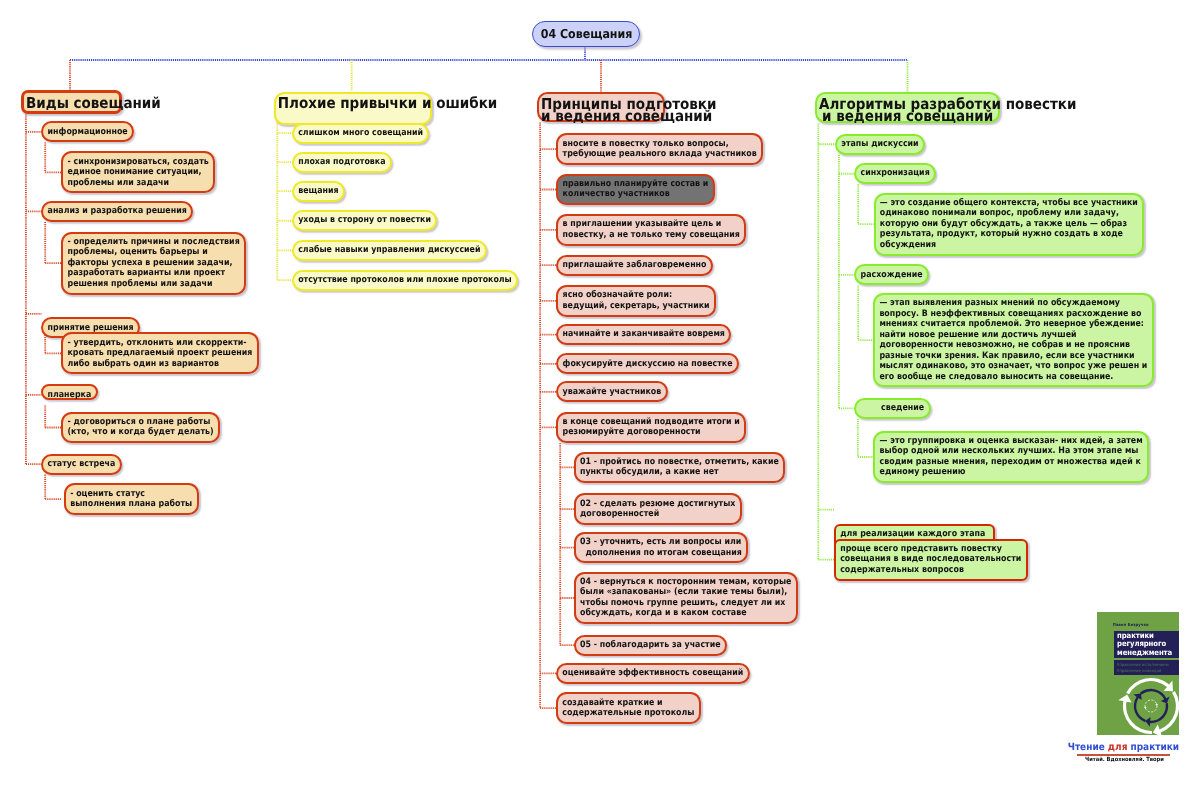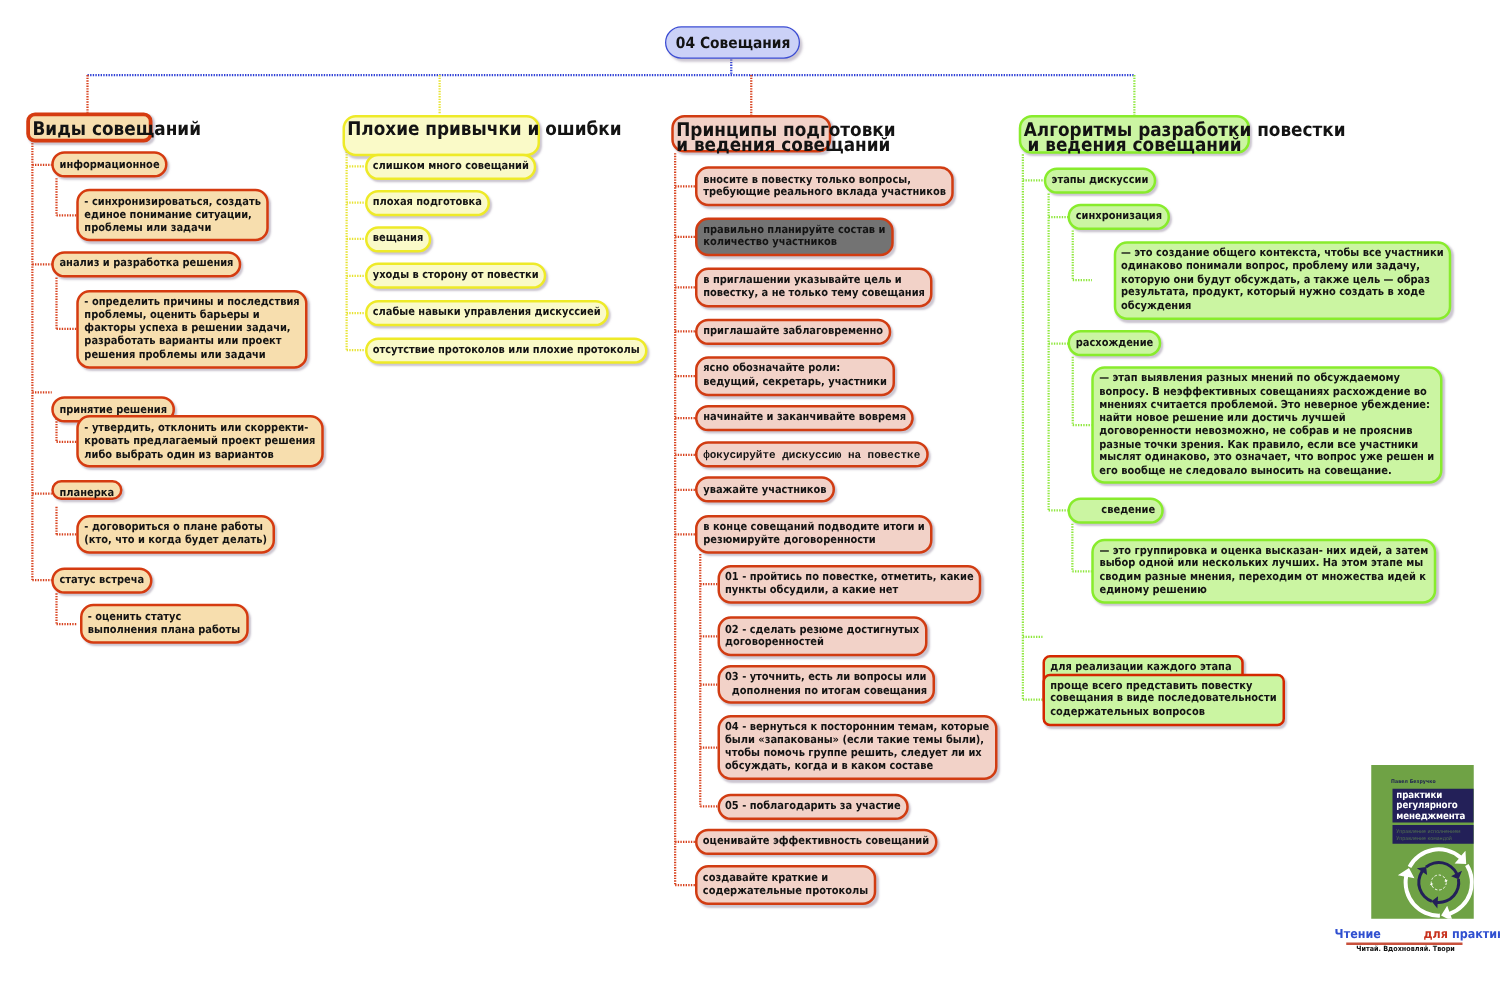--- a/index.html
+++ b/index.html
@@ -28,21 +28,21 @@
   #bookcover{position:absolute;overflow:hidden;}
   .bk-author{position:absolute;font-weight:bold;white-space:nowrap;
              font-size:4.1px;letter-spacing:0.1px;color:#1d2050;}
   .bk-band{position:absolute;background:#232058;}
   .bk-title{position:absolute;color:#ffffff;font-weight:bold;white-space:pre;
             font-size:7.7px;line-height:8.7px;letter-spacing:-0.1px;}
   .bk-sub{position:absolute;color:#55754f;white-space:pre;
           font-size:4.2px;line-height:5.6px;}
   #brand{position:absolute;white-space:nowrap;font-weight:bold;}
   #brand .b1,#brand .b3{color:#2f4fd0;}
-  #brand .b2{color:#c8321e;margin-left:31px;}
+  #brand .b2{color:#c8321e;}
   #brandrule{position:absolute;background:#c8503c;height:1.3px;}
   #tagline{position:absolute;color:#101010;font-weight:bold;white-space:nowrap;}
 </style>
 </head>
 <body>
 
 <div id="canvas">
 
   <svg class="links" id="links" viewBox="0 0 1200 786">
       <path d="M70 60 H907.5" fill="none" stroke="#2f40d6" stroke-width="1.8" stroke-dasharray="1.1 1.0" stroke-linecap="butt"></path>
@@ -144,21 +144,21 @@
       <div class="node" style="left: 556.4px; top: 133.3px; height: 31.6px; background: rgb(242, 210, 200); border-color: rgb(209, 60, 18);"><span class="node-label">вносите в повестку только вопросы,
 требующие реального вклада участников</span></div>
       <div class="node" style="left: 556.4px; top: 173.7px; height: 31.6px; background: #737373; border-color: rgb(209, 60, 18);"><span class="node-label">правильно планируйте состав и
 количество участников</span></div>
       <div class="node" style="left: 556.4px; top: 214.1px; height: 31.6px; background: rgb(242, 210, 200); border-color: rgb(209, 60, 18);"><span class="node-label">в приглашении указывайте цель и
 повестку, а не только тему совещания</span></div>
       <div class="node" style="left: 556.4px; top: 254.5px; height: 21.1px; background: rgb(242, 210, 200); border-color: rgb(209, 60, 18);"><span class="node-label">приглашайте заблаговременно</span></div>
       <div class="node" style="left: 556.4px; top: 285.1px; height: 31.6px; background: rgb(242, 210, 200); border-color: rgb(209, 60, 18);"><span class="node-label">ясно обозначайте роли:
 ведущий, секретарь, участники</span></div>
       <div class="node" style="left: 556.4px; top: 324px; height: 21.1px; background: rgb(242, 210, 200); border-color: rgb(209, 60, 18);"><span class="node-label">начинайте и заканчивайте вовремя</span></div>
-      <div class="node" style="left: 556.4px; top: 353.3px; height: 21.1px; background: rgb(242, 210, 200); border-color: rgb(209, 60, 18); font-family: Liberation Mono, monospace;"><span class="node-label">фокусируйте дискуссию на повестке</span></div>
+      <div class="node" style="left: 556.4px; top: 353.3px; height: 21.1px; background: rgb(242, 210, 200); border-color: rgb(209, 60, 18);"><span class="node-label">фокусируйте дискуссию на повестке</span></div>
       <div class="node" style="left: 556.4px; top: 381.3px; height: 21.1px; background: rgb(242, 210, 200); border-color: rgb(209, 60, 18);"><span class="node-label">уважайте участников</span></div>
       <div class="node" style="left: 556.4px; top: 411.6px; height: 31.6px; background: rgb(242, 210, 200); border-color: rgb(209, 60, 18);"><span class="node-label">в конце совещаний подводите итоги и
 резюмируйте договоренности</span></div>
       <div class="node" style="left: 573.8px; top: 451.5px; height: 31.6px; background: rgb(242, 210, 200); border-color: rgb(209, 60, 18);"><span class="node-label">01 - пройтись по повестке, отметить, какие
 пункты обсудили, а какие нет</span></div>
       <div class="node" style="left: 573.8px; top: 493.3px; height: 31.6px; background: rgb(242, 210, 200); border-color: rgb(209, 60, 18);"><span class="node-label">02 - сделать резюме достигнутых
 договоренностей</span></div>
       <div class="node" style="left: 573.8px; top: 531.9px; height: 31.6px; background: rgb(242, 210, 200); border-color: rgb(209, 60, 18);"><span class="node-label">03 - уточнить, есть ли вопросы или
   дополнения по итогам совещания</span></div>
       <div class="node" style="left: 573.8px; top: 571.7px; height: 52.6px; background: rgb(242, 210, 200); border-color: rgb(209, 60, 18);"><span class="node-label">04 - вернуться к посторонним темам, которые
@@ -166,21 +166,21 @@
 чтобы помочь группе решить, следует ли их
 обсуждать, когда и в каком составе</span></div>
       <div class="node" style="left: 573.8px; top: 634.6px; height: 21.1px; background: rgb(242, 210, 200); border-color: rgb(209, 60, 18);"><span class="node-label">05 - поблагодарить за участие</span></div>
       <div class="node" style="left: 556.1px; top: 662.9px; height: 21.1px; background: rgb(242, 210, 200); border-color: rgb(209, 60, 18);"><span class="node-label">оценивайте эффективность совещаний</span></div>
       <div class="node" style="left: 556.1px; top: 692.3px; height: 31.6px; background: rgb(242, 210, 200); border-color: rgb(209, 60, 18);"><span class="node-label">создавайте краткие и
 содержательные протоколы</span></div>
       <div class="node title center" style="left: 815px; top: 92.2px; width: 185.3px; height: 31.2px; background: rgb(203, 245, 162); border-color: rgb(136, 236, 44); border-width: 2.3px; border-radius: 10.5px;"><span class="node-label">Алгоритмы разработки повестки
 и ведения совещаний</span></div>
       <div class="node" style="left: 835.1px; top: 133.7px; height: 21.1px; background: rgb(203, 245, 162); border-color: rgb(136, 236, 44);"><span class="node-label">этапы дискуссии</span></div>
       <div class="node" style="left: 854.4px; top: 163.2px; height: 21.1px; background: rgb(203, 245, 162); border-color: rgb(136, 236, 44);"><span class="node-label">синхронизация</span></div>
-      <div class="node" style="left: 873.6px; top: 192.6px; height: 63.1px; background: rgb(203, 245, 162); border-color: rgb(136, 236, 44); margin-left: 17px;"><span class="node-label">— это создание общего контекста, чтобы все участники
+      <div class="node" style="left: 873.6px; top: 192.6px; height: 63.1px; background: rgb(203, 245, 162); border-color: rgb(136, 236, 44);"><span class="node-label">— это создание общего контекста, чтобы все участники
 одинаково понимали вопрос, проблему или задачу,
 которую они будут обсуждать, а также цель — образ
 результата, продукт, который нужно создать в ходе
 обсуждения</span></div>
       <div class="node" style="left: 854.4px; top: 264.3px; height: 21.1px; background: rgb(203, 245, 162); border-color: rgb(136, 236, 44);"><span class="node-label">расхождение</span></div>
       <div class="node" style="left: 873.2px; top: 292.8px; height: 94.6px; background: rgb(203, 245, 162); border-color: rgb(136, 236, 44);"><span class="node-label">— этап выявления разных мнений по обсуждаемому
 вопросу. В неэффективных совещаниях расхождение во
 мнениях считается проблемой. Это неверное убеждение:
 найти новое решение или достичь лучшей
 договоренности невозможно, не собрав и не прояснив

